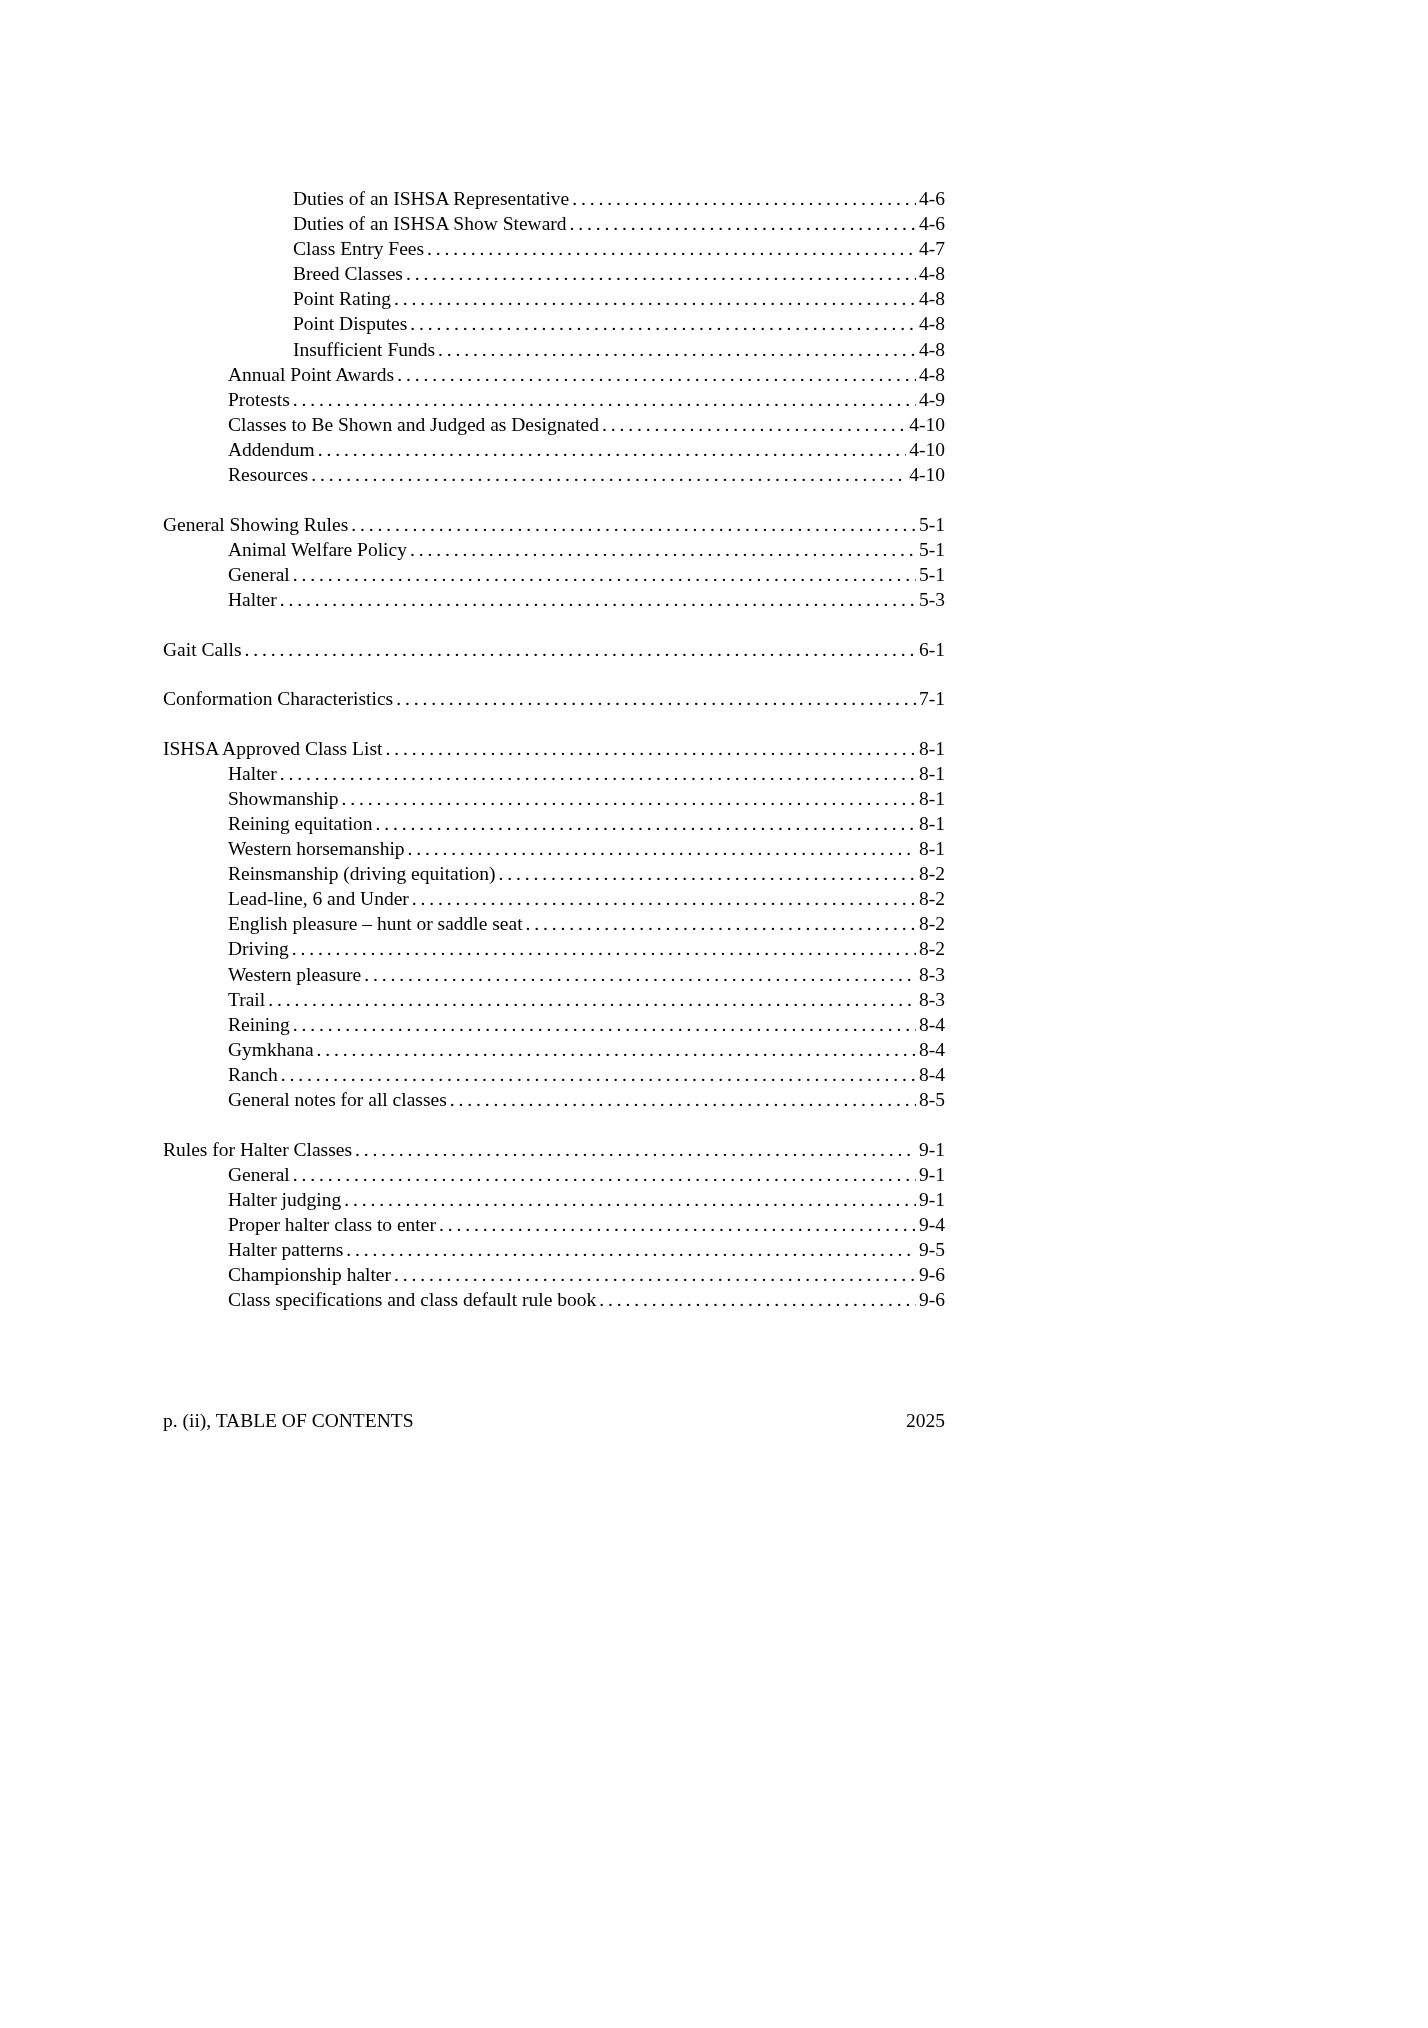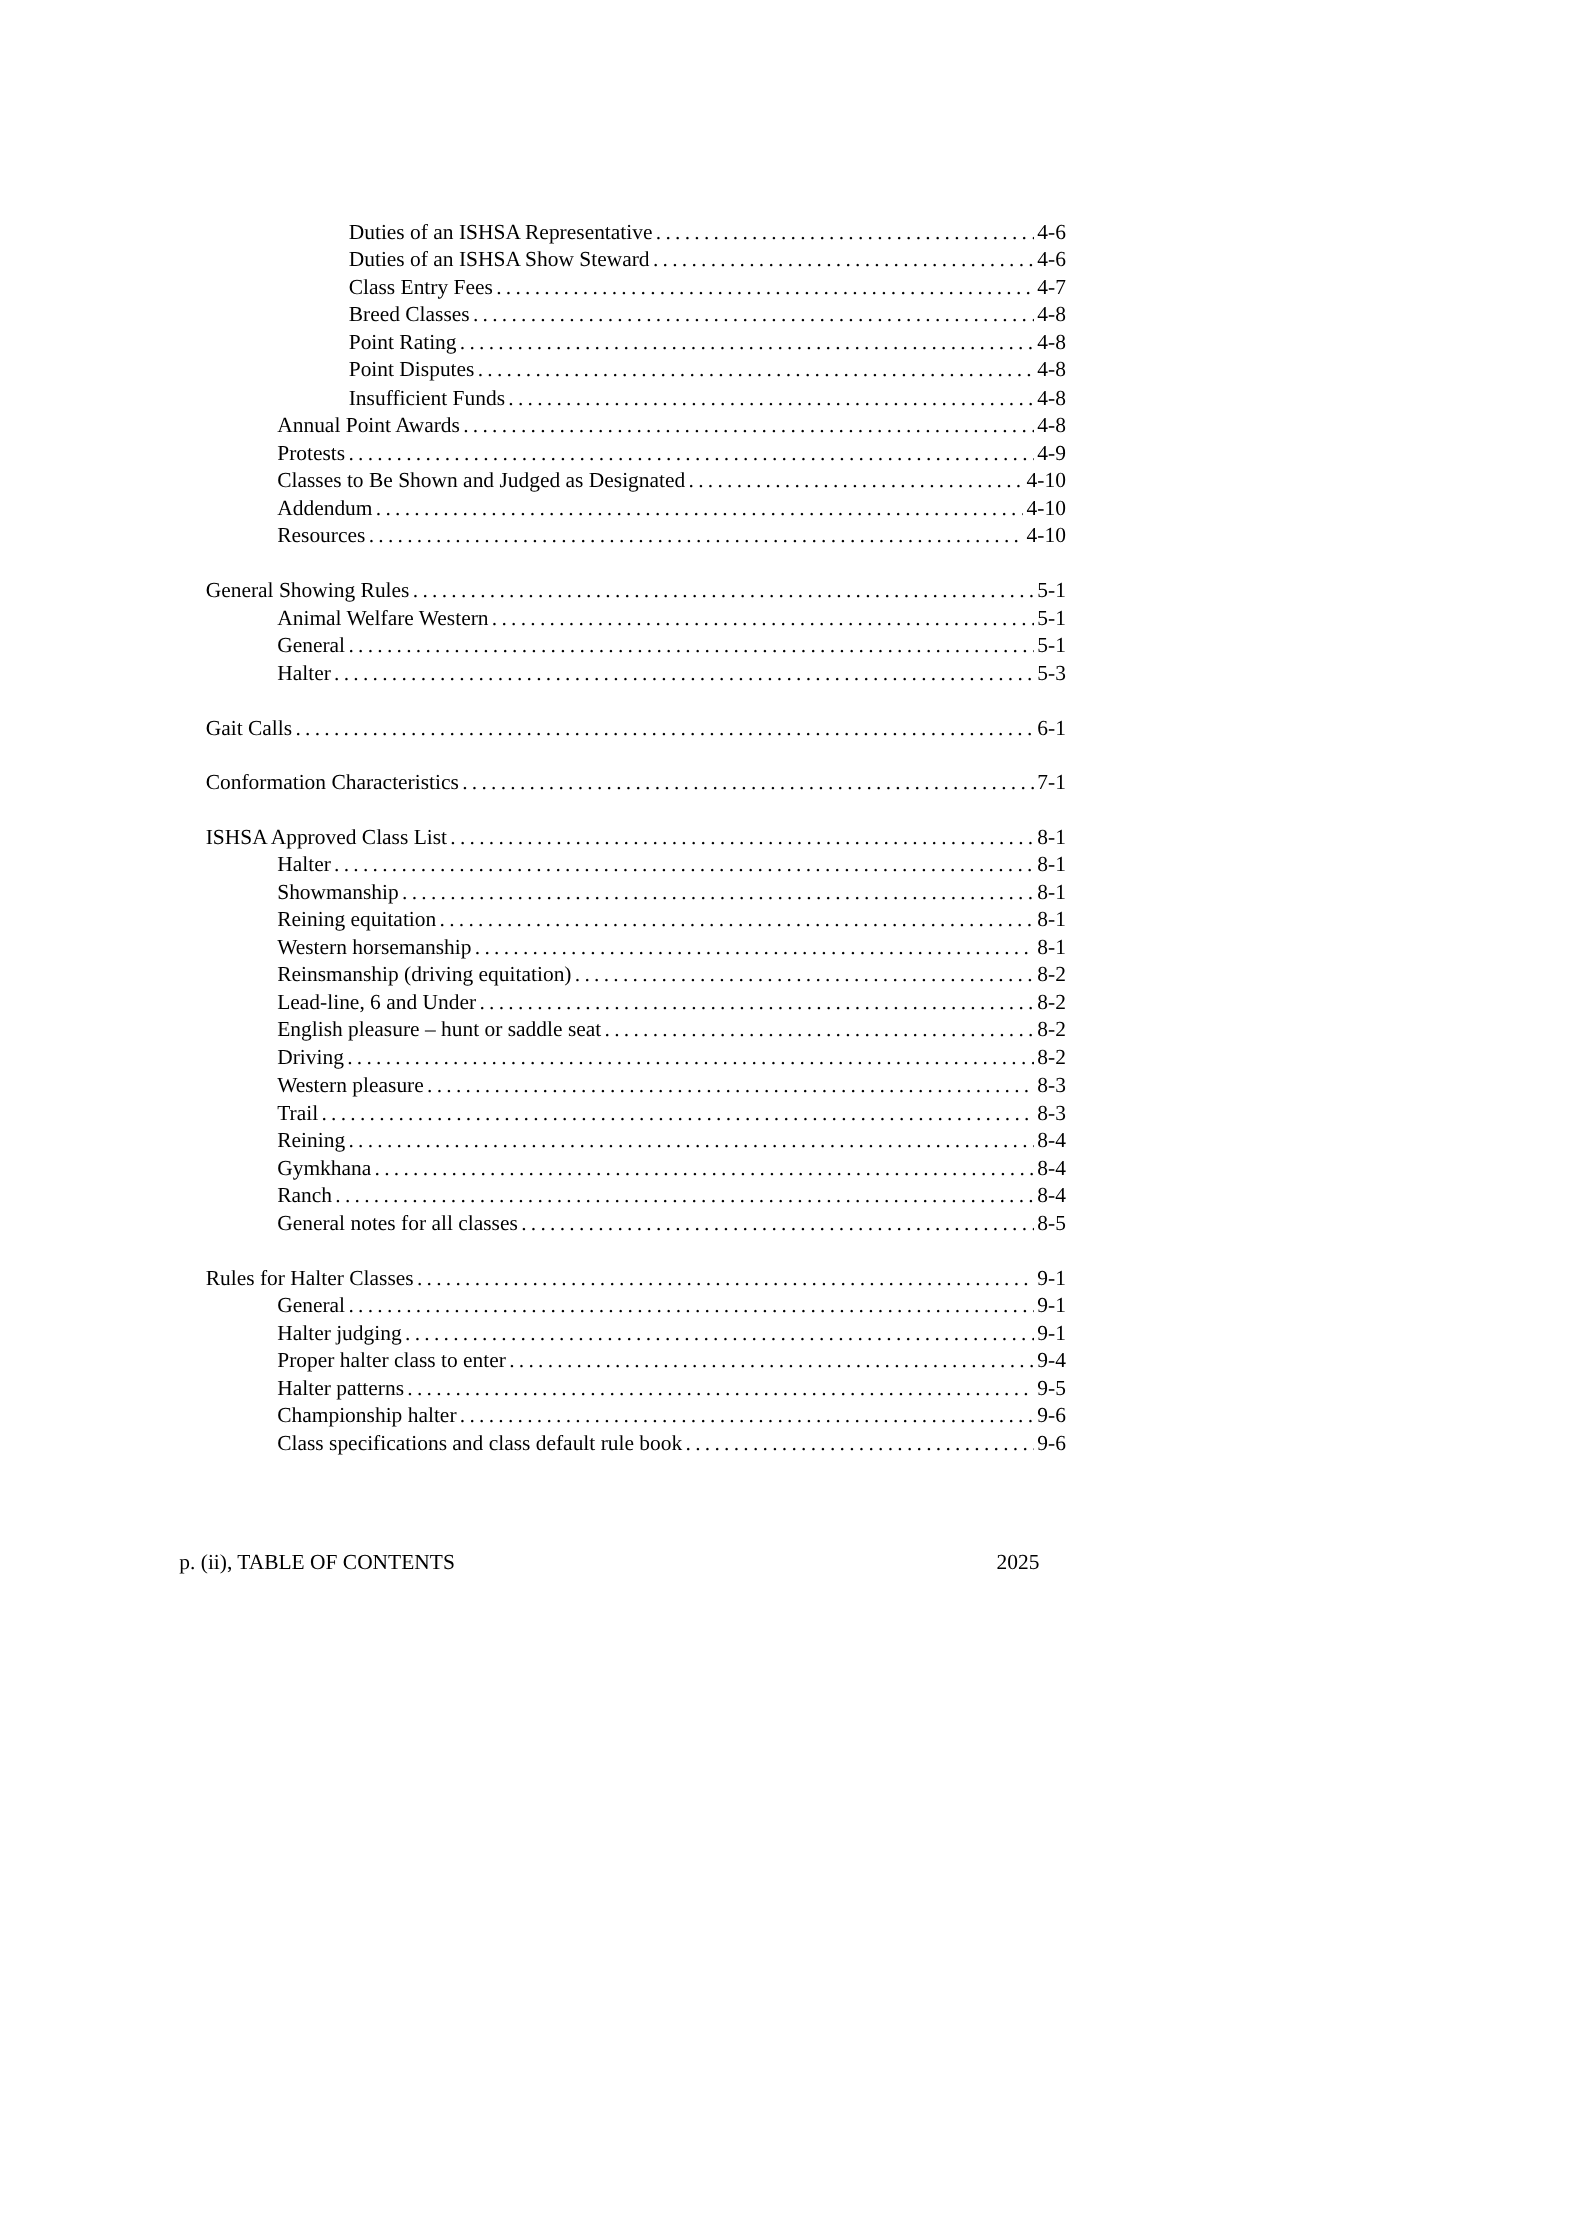--- a/index.html
+++ b/index.html
@@ -13,23 +13,22 @@
     height: 2028px;
     background: #ffffff;
     font-family: "Liberation Serif", "DejaVu Serif", serif;
     font-size: 19.5px;
     color: #000000;
     overflow: hidden;
   }
   .content {
     position: absolute;
     left: 163px;
-    top: 199px;
+    top: 186px;
     width: 782px;
-    margin-left: 24px;
   }
   .row {
     display: flex;
     align-items: baseline;
     line-height: 25.1px;
     height: 25.1px;
     white-space: nowrap;
   }
   .row .label {
     flex: 0 0 auto;
@@ -131,21 +130,21 @@
         <span class="leader"></span>
         <span class="pagenum">4-10</span>
       </div>
       <div class="spacer"></div>
       <div class="row indent-0">
         <span class="label">General Showing Rules</span>
         <span class="leader"></span>
         <span class="pagenum">5-1</span>
       </div>
       <div class="row indent-1">
-        <span class="label">Animal Welfare Western</span>
+        <span class="label">Animal Welfare Policy</span>
         <span class="leader"></span>
         <span class="pagenum">5-1</span>
       </div>
       <div class="row indent-1">
         <span class="label">General</span>
         <span class="leader"></span>
         <span class="pagenum">5-1</span>
       </div>
       <div class="row indent-1">
         <span class="label">Halter</span>

